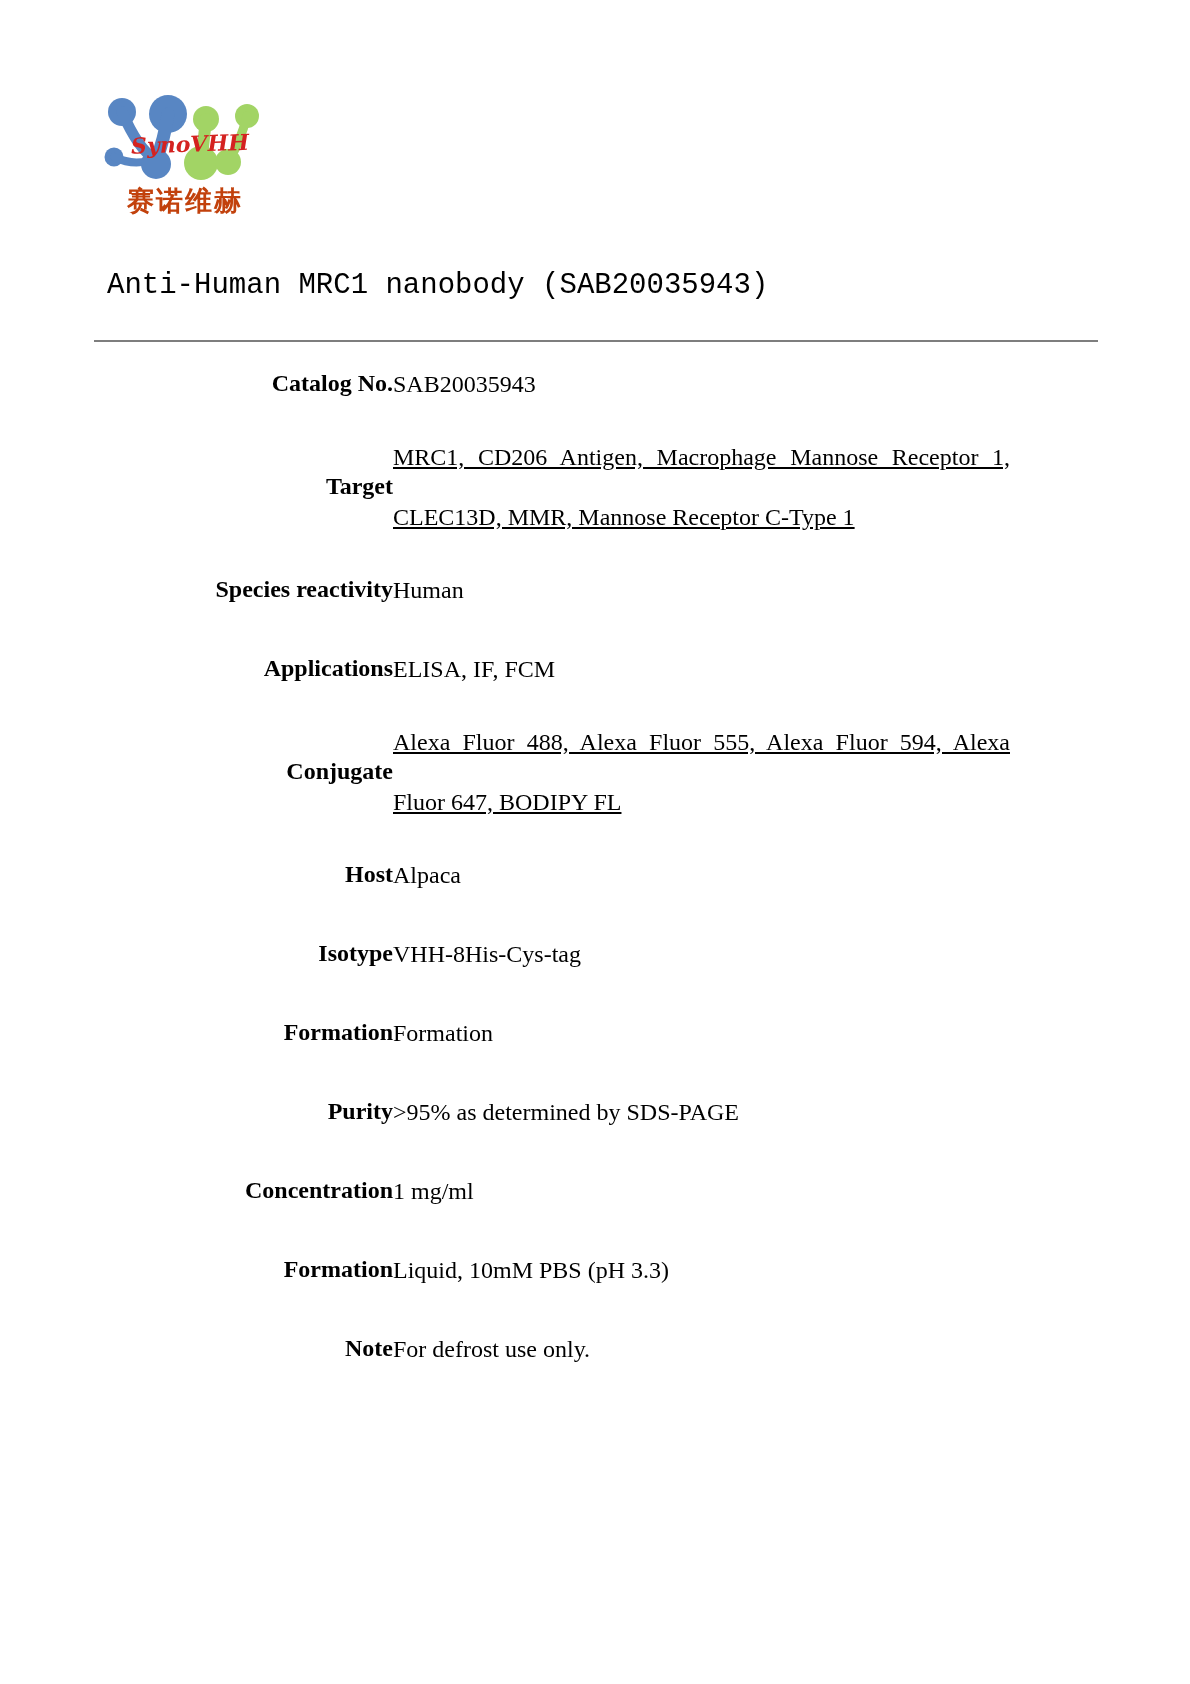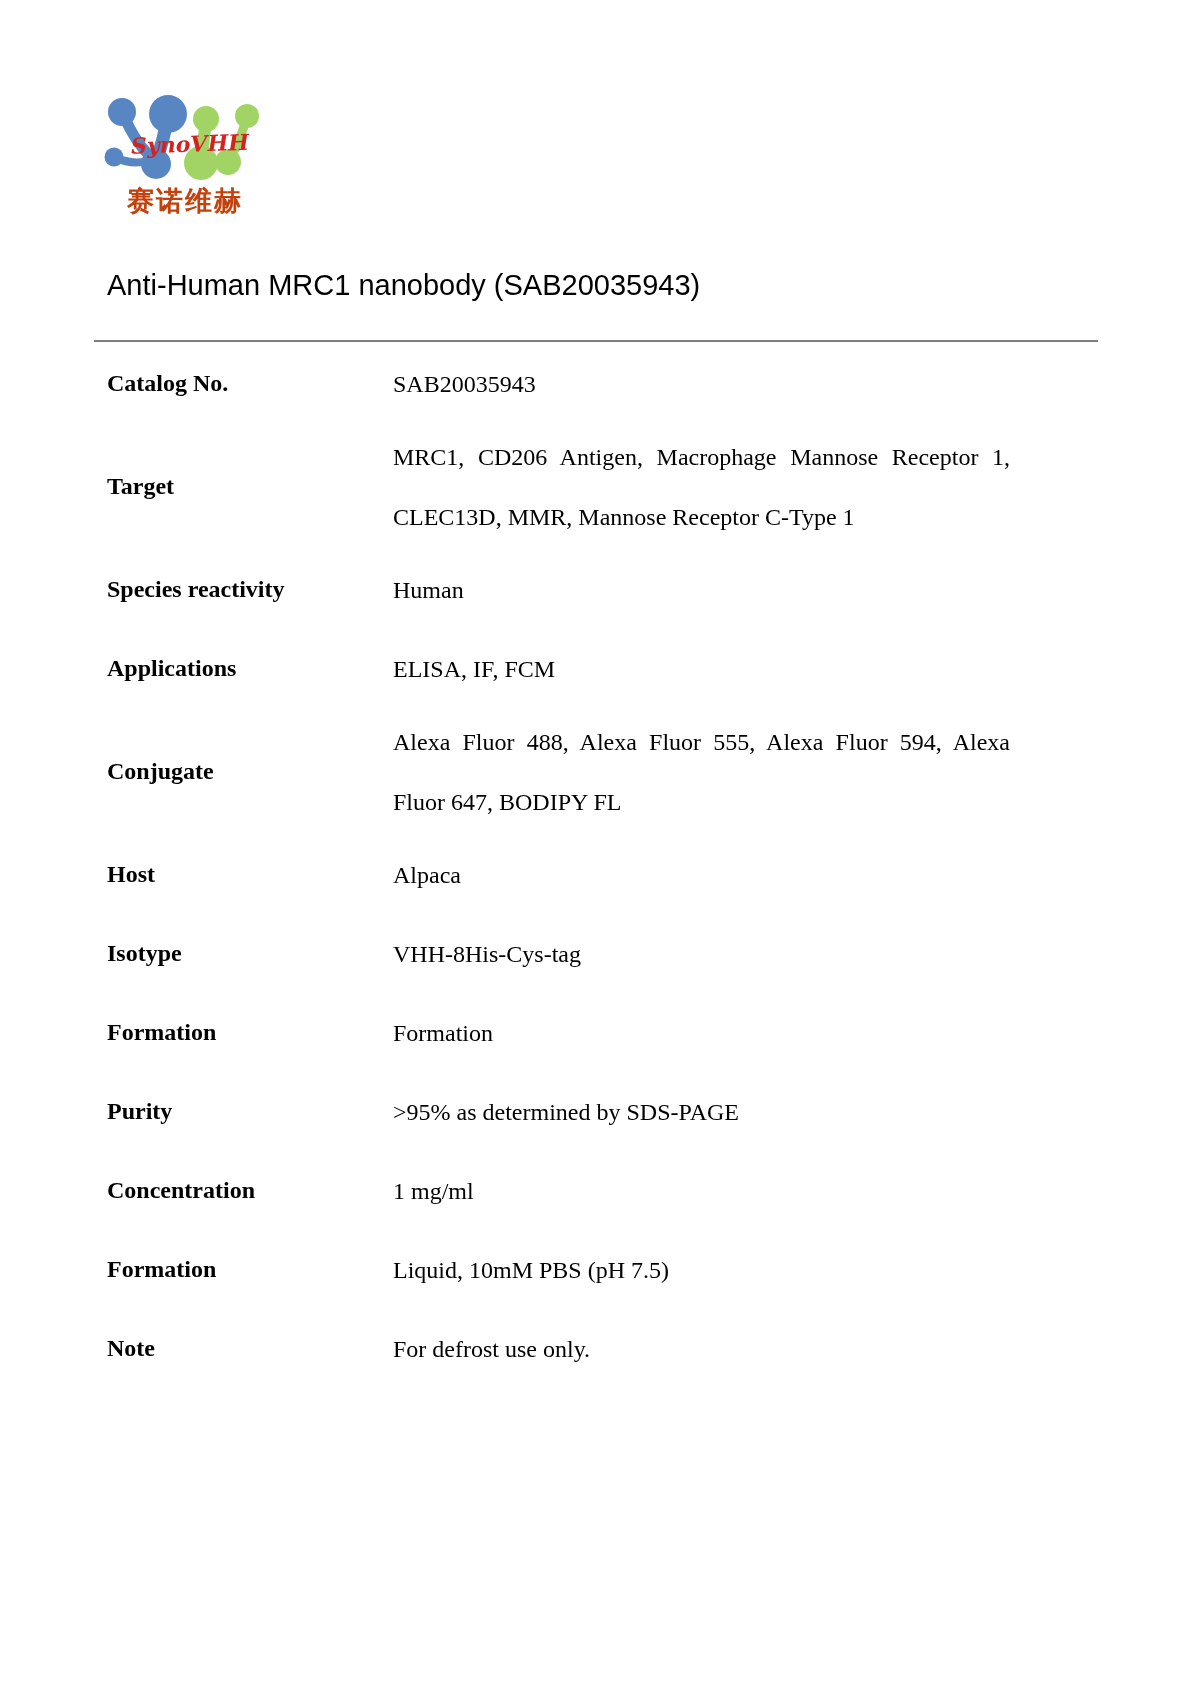--- a/index.html
+++ b/index.html
@@ -26,39 +26,39 @@
     position: absolute; left: 127px; top: 183px;
     font-size: 27px; font-weight: bold; letter-spacing: 2px;
     font-family: "DejaVu Sans", sans-serif;
     color: #c2410c;
   }
 
   
   .title {
     position: absolute; left: 107px; top: 269px;
     margin: 0; font-size: 29px; font-weight: normal;
-    font-family: Liberation Sans, sans-serif;
+    font-family: Liberation Mono, monospace;
     white-space: nowrap;
   }
   .rule {
     position: absolute; left: 94px; top: 340px;
     width: 1004px; height: 2px;
     background: #7e7e7e;
   }
 
   
   .spec-table {
     position: absolute; left: 107px; top: 344px;
     width: 903px; font-size: 24px;
   }
   .row { display: flex; align-items: center; min-height: 79px; }
   .row.double { min-height: 127px; }
-  .label { width: 286px; flex: none; font-weight: bold; }
+  .label { width: 286px; flex: none; font-weight: bold; text-align: right; }
   .value { width: 617px; line-height: 30px; }
-  .row.double .value .line { line-height: 60px; }
+  .row.double .value .line { line-height: 60px; text-decoration: underline; }
   .line.fill { text-align: justify; text-align-last: justify; }
 </style>
 </head>
 <body>
 
 <div class="page">
 
   <div class="logo">
     <svg width="156" height="92" viewBox="0 0 156 92" aria-hidden="true">
       <g class="blue" fill="var(--logo-blue, #5886c3)" stroke="var(--logo-blue, #5886c3)" stroke-linecap="round" fill-rule="nonzero">
@@ -157,21 +157,21 @@
     <div class="row">
       <div class="label">Concentration</div>
       <div class="value">
           <div class="line">1 mg/ml</div>
         </div>
     </div>
 
     <div class="row">
       <div class="label">Formation</div>
       <div class="value">
-          <div class="line">Liquid, 10mM PBS (pH 7.5)</div>
+          <div class="line">Liquid, 10mM PBS (pH 3.3)</div>
         </div>
     </div>
 
 
     <div class="row">
       <div class="label">Note</div>
       <div class="value">
           <div class="line">For defrost use only.</div>
         </div>
     </div>

